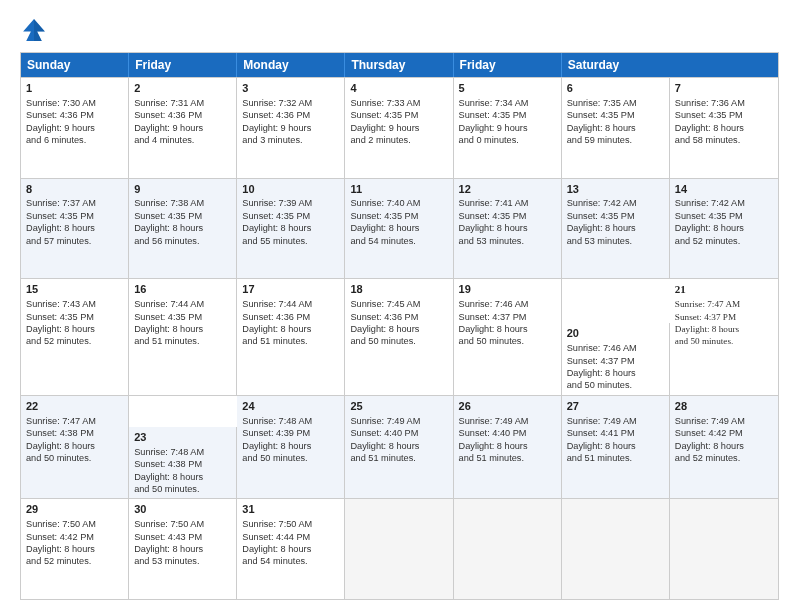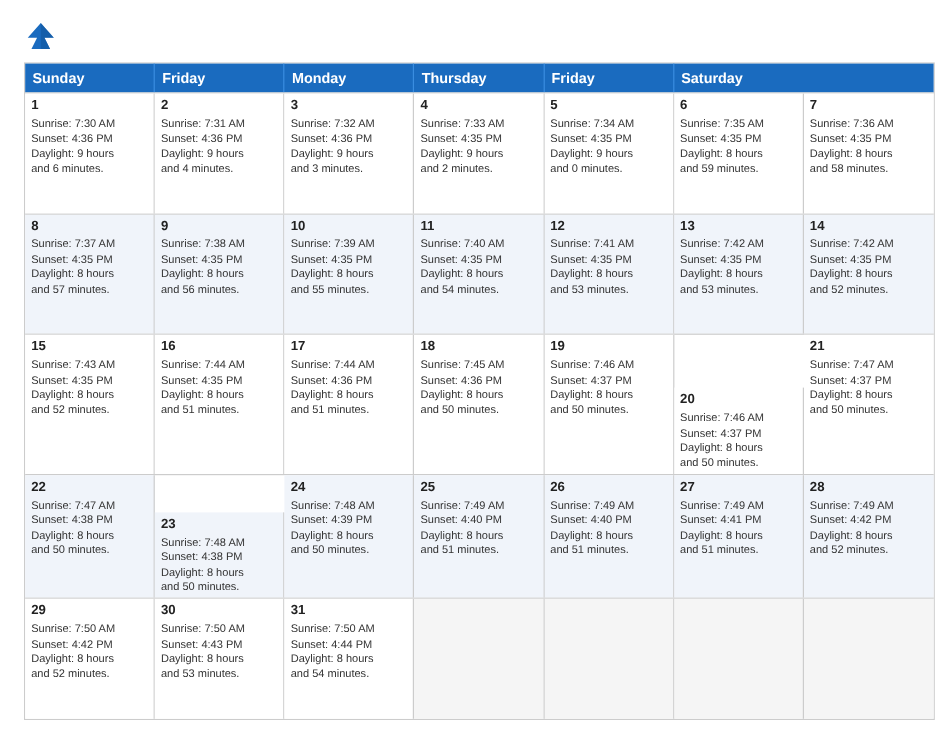--- a/index.html
+++ b/index.html
@@ -221,21 +221,21 @@
 Daylight: 8 hours
 and 50 minutes.</div>
           <div class="cal-cell" style="white-space: pre-line;"><span class="day-num">19</span>Sunrise: 7:46 AM
 Sunset: 4:37 PM
 Daylight: 8 hours
 and 50 minutes.</div>
           <div class="cal-cell" style="white-space: pre-line; margin-top: 44px;"><span class="day-num">20</span>Sunrise: 7:46 AM
 Sunset: 4:37 PM
 Daylight: 8 hours
 and 50 minutes.</div>
-          <div class="cal-cell" style="white-space: pre-line;"><span class="day-num">21</span>Sunrise: 7:47 AM
+          <div class="cal-cell" style="white-space: pre-line; font-family: Liberation Serif, serif;"><span class="day-num">21</span>Sunrise: 7:47 AM
 Sunset: 4:37 PM
 Daylight: 8 hours
 and 50 minutes.</div>
         </div>
         <div class="cal-row">
           <div class="cal-cell" style="white-space: pre-line;"><span class="day-num">22</span>Sunrise: 7:47 AM
 Sunset: 4:38 PM
 Daylight: 8 hours
 and 50 minutes.</div>
           <div class="cal-cell" style="white-space: pre-line; margin-top: 31px;"><span class="day-num">23</span>Sunrise: 7:48 AM

